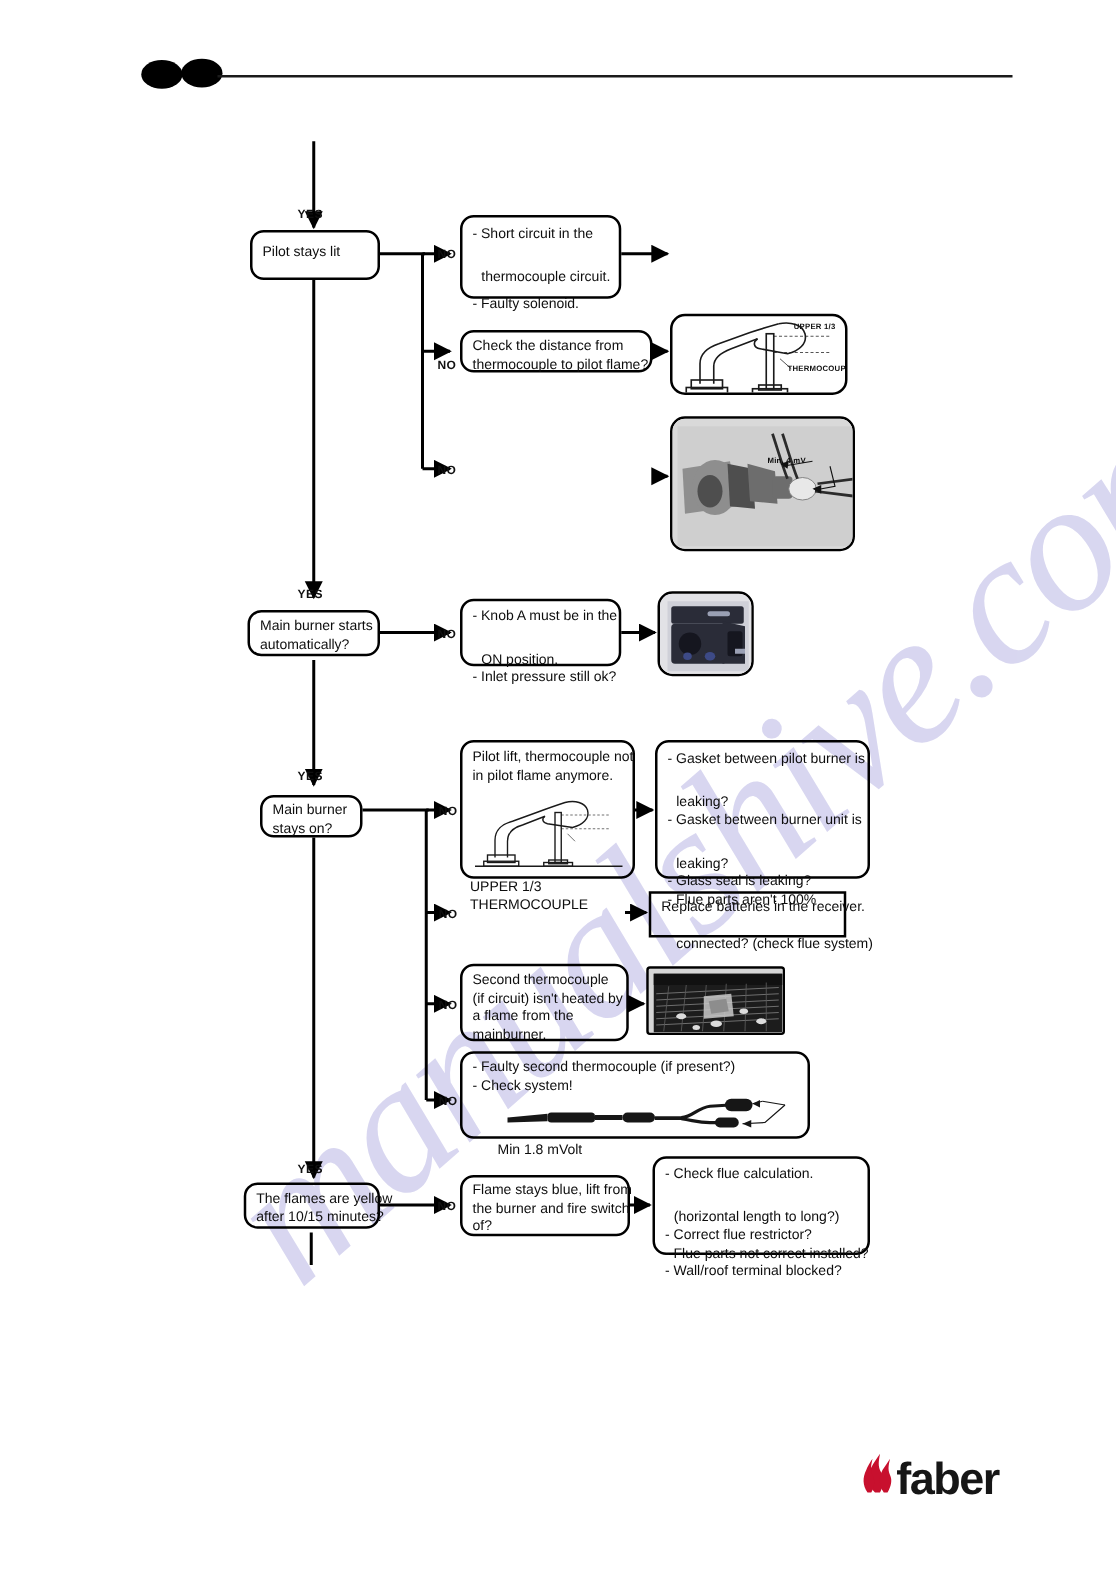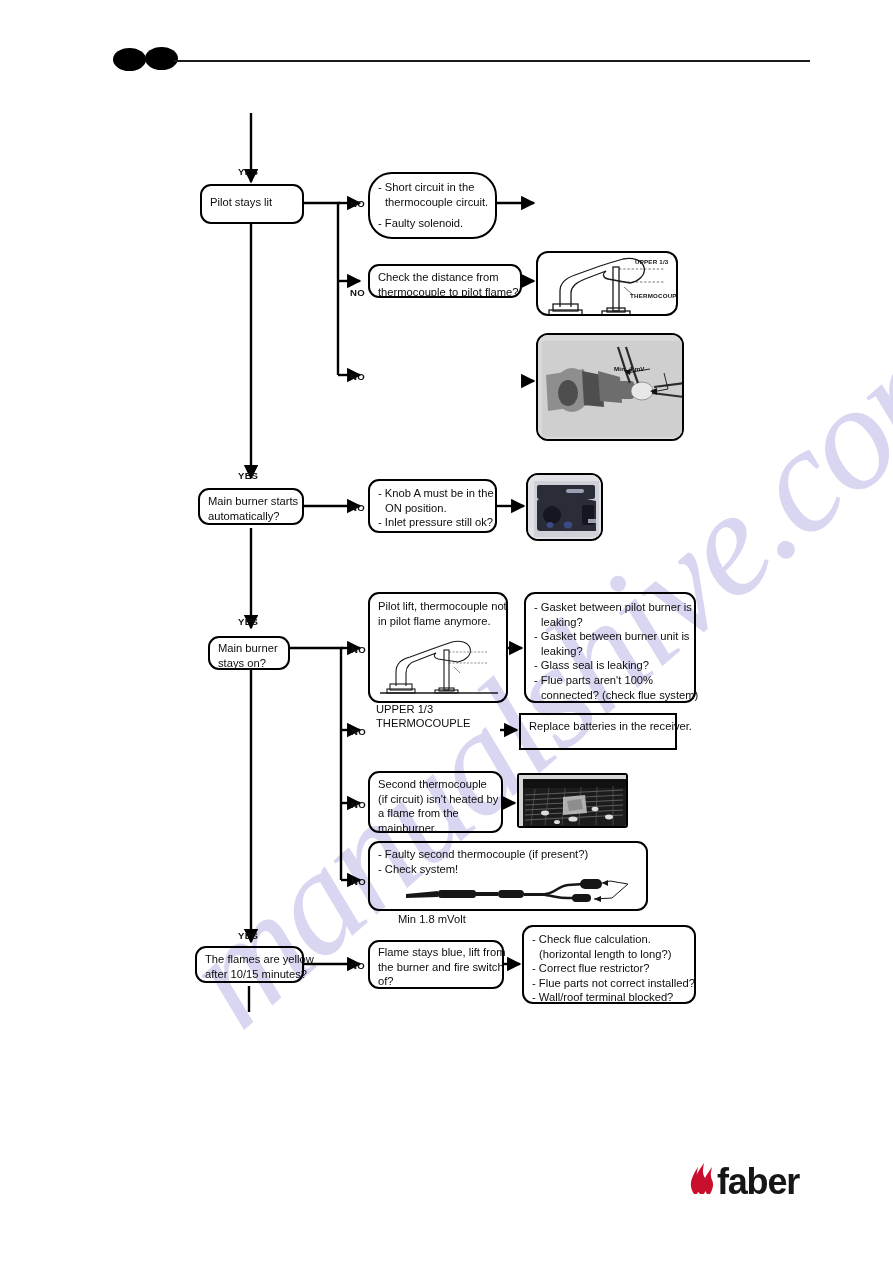--- a/index.html
+++ b/index.html
@@ -84,21 +84,21 @@
     background:transparent;
     border-radius:11px;
     font-size:11.2px;
     line-height:14.6px;
     padding:6px 7px 5px 8px;
     color:#0d0d0d;
     font-family:"Liberation Sans", sans-serif;
   }
   .node.square { border-radius:0; }
   .node .ln { display:block; white-space:nowrap; }
-  .node .ln.ind { padding-left:7px; }
+  .node .ln.ind { padding-left:7px;margin-top:20px; }
   .node .ital { }
 
   .yes-label {
     position:absolute;
     font-size:9.6px;
     font-weight:bold;
     letter-spacing:.4px;
     color:#101010;
   }
   .no-label {
@@ -211,21 +211,21 @@
   <div class="no-label" style="left:351px; top:644px;">NO</div>
   <div class="no-label" style="left:351px; top:726px;">NO</div>
   <div class="no-label" style="left:351px; top:799px;">NO</div>
   <div class="no-label" style="left:351px; top:876px;">NO</div>
   <div class="no-label" style="left:350px; top:960px;">NO</div>
 
   <div class="node" style="left:200px; top:184px; width:104px; height:40px; padding-top:9px;">
     <span class="ln">Pilot stays lit</span>
   </div>
 
-  <div class="node" style="left:368px; top:172px; width:129px; height:67px;border-radius:24px;">
+  <div class="node" style="left:368px; top:172px; width:129px; height:67px;">
     <span class="ln">- Short circuit in the</span>
     <span class="ln ind">thermocouple circuit.</span>
     <span class="ln" style="height:7px;">&nbsp;</span>
     <span class="ln">- Faulty solenoid.</span>
   </div>
 
 
   <div class="node" style="left:368px; top:264px; width:154px; height:34px; padding-top:4px;">
     <span class="ln">Check the distance from</span>
     <span class="ln">thermocouple to pilot flame?</span>

